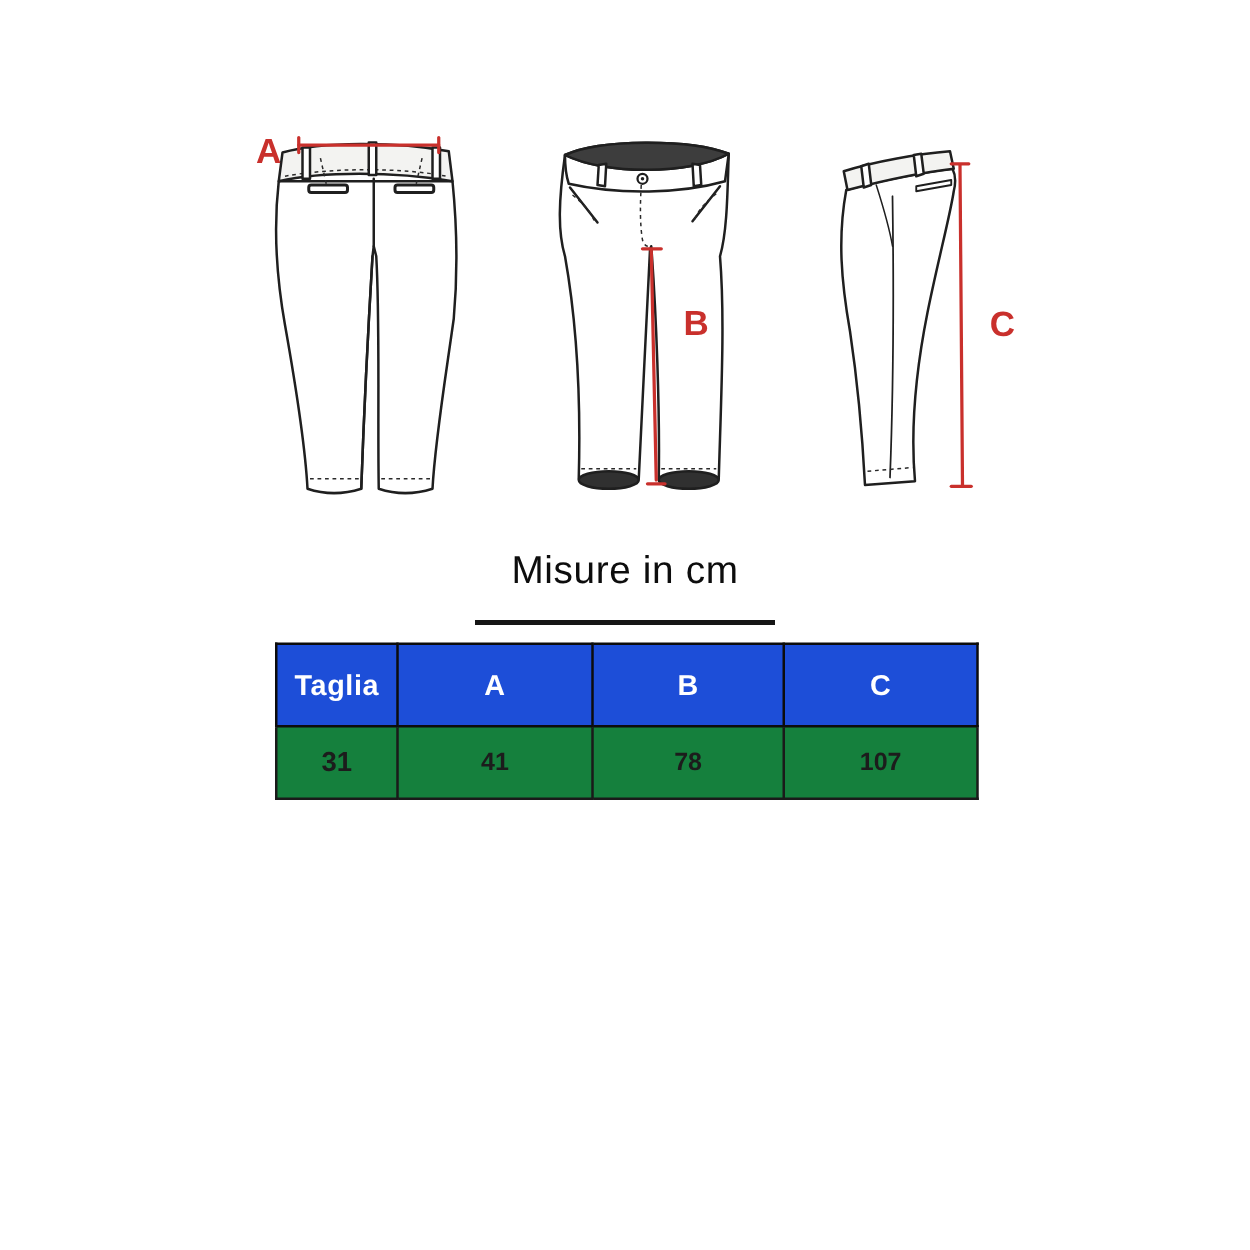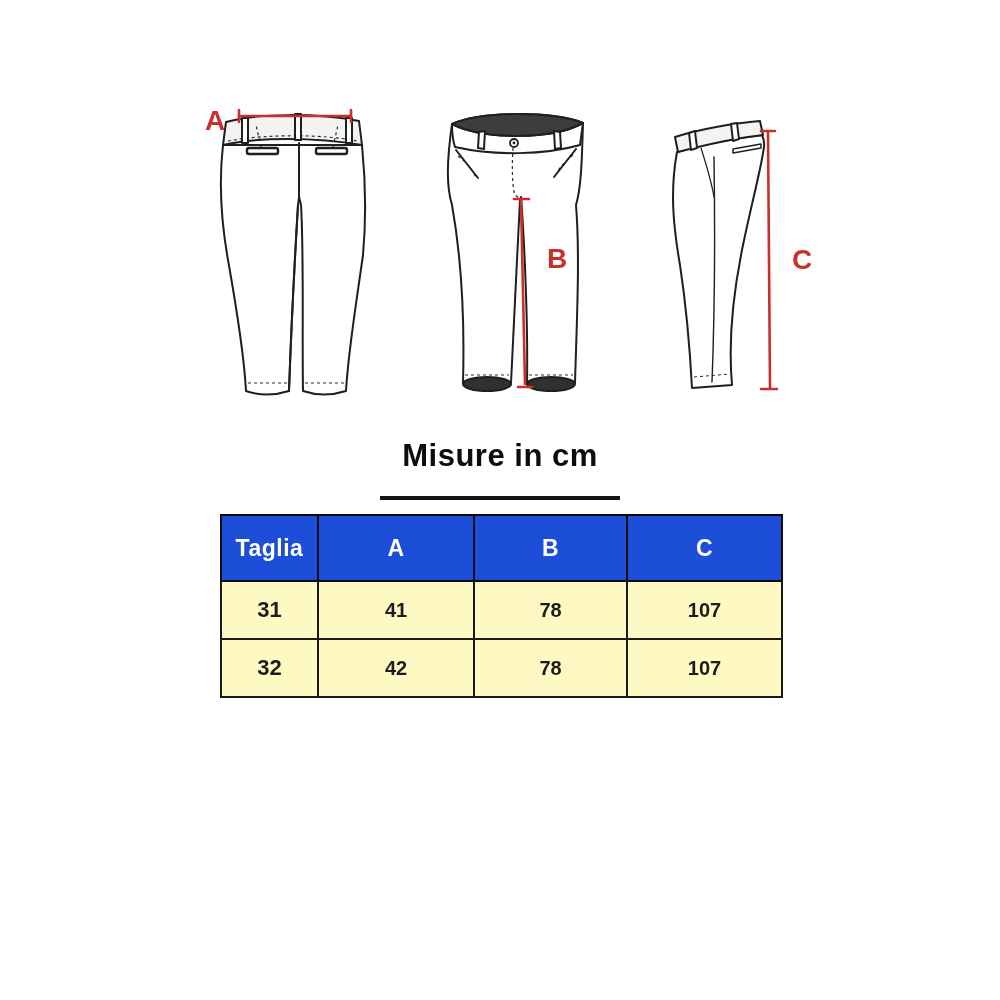--- a/index.html
+++ b/index.html
@@ -8,27 +8,27 @@
   .fig{position:absolute;}
   .fig svg{display:block;}
   .mlabel{font-family:"Liberation Sans", sans-serif;font-weight:bold;font-size:28px;fill:#c9302c;}
   .ink{stroke:#1f1f1f;fill:none;stroke-width:2;stroke-linejoin:round;stroke-linecap:round;}
   .fillw{fill:#ffffff;}
   .fillband{fill:#f3f3f1;}
   .dash{stroke:#2a2a2a;stroke-width:1.2;stroke-dasharray:3 3;fill:none;}
   .red{stroke:#c9302c;stroke-width:2.6;fill:none;stroke-linecap:round;}
 
   .page-title{position:absolute;top:438px;left:0;width:100%;text-align:center;
-              font-size:31px;font-weight:bold;letter-spacing:.5px;color:#0d0d0d;}
+              font-size:31px;font-weight:normal;letter-spacing:.5px;color:#0d0d0d;}
   .title-underline{position:absolute;top:496px;left:380px;width:240px;height:4px;background:#151515;}
 
   table.size{position:absolute;left:220px;top:514px;border-collapse:collapse;table-layout:fixed;}
   table.size th{background:#1d4ed8;color:#ffffff;font-size:23px;font-weight:bold;
                 height:62px;text-align:center;border:2px solid #0c0c0c;letter-spacing:.5px;}
-  table.size td{background:#fef9c3;color:#1c1c1c;font-size:20px;font-weight:bold;
+  table.size td{background:#15803d;color:#1c1c1c;font-size:20px;font-weight:bold;
                 height:54px;text-align:center;border:2px solid #1a1a1a;}
   table.size td.size-col{font-size:22px;}
 </style>
 </head>
 <body>
 
 <div class="canvas">
 
   <div class="fig" style="left:195px;top:95px;">
     <svg width="180" height="315" viewBox="0 0 180 315">
@@ -150,22 +150,16 @@
         <th>C</th>
       </tr>
     </thead>
     <tbody>
       <tr>
         <td class="size-col">31</td>
         <td>41</td>
         <td>78</td>
         <td>107</td>
       </tr>
-      <tr>
-        <td class="size-col">32</td>
-        <td>42</td>
-        <td>78</td>
-        <td>107</td>
-      </tr>
     </tbody>
   </table>
 
 </div>
 
 </body></html>

